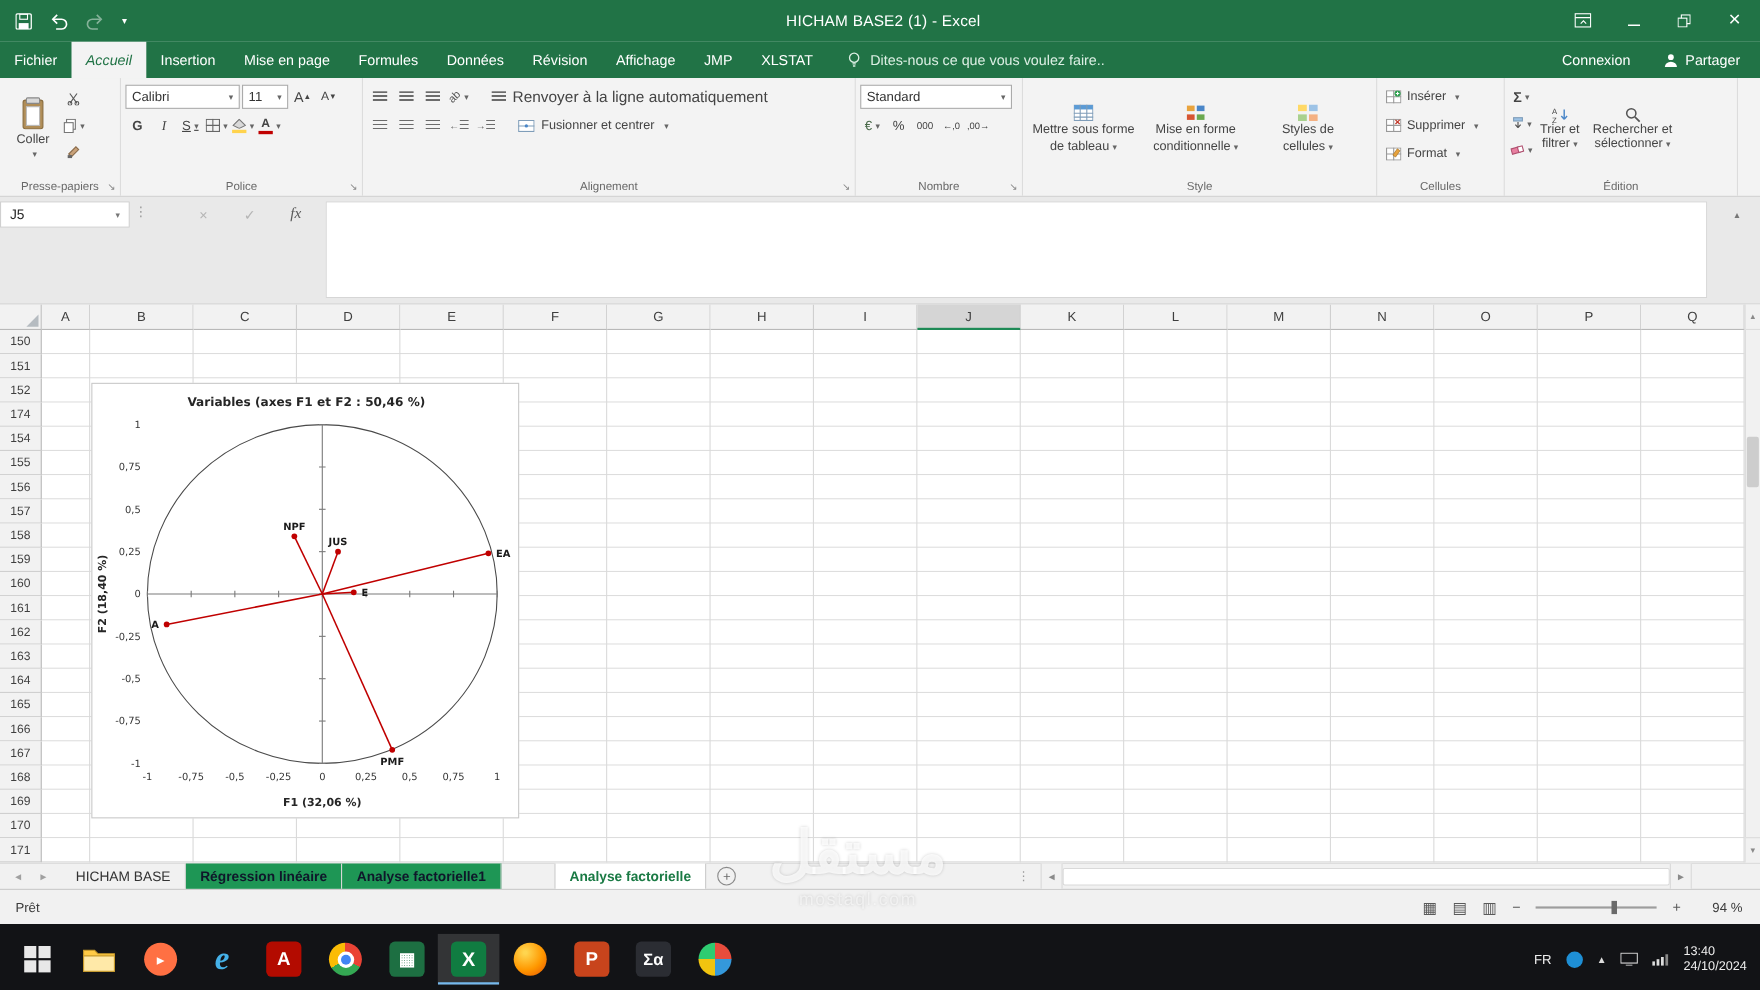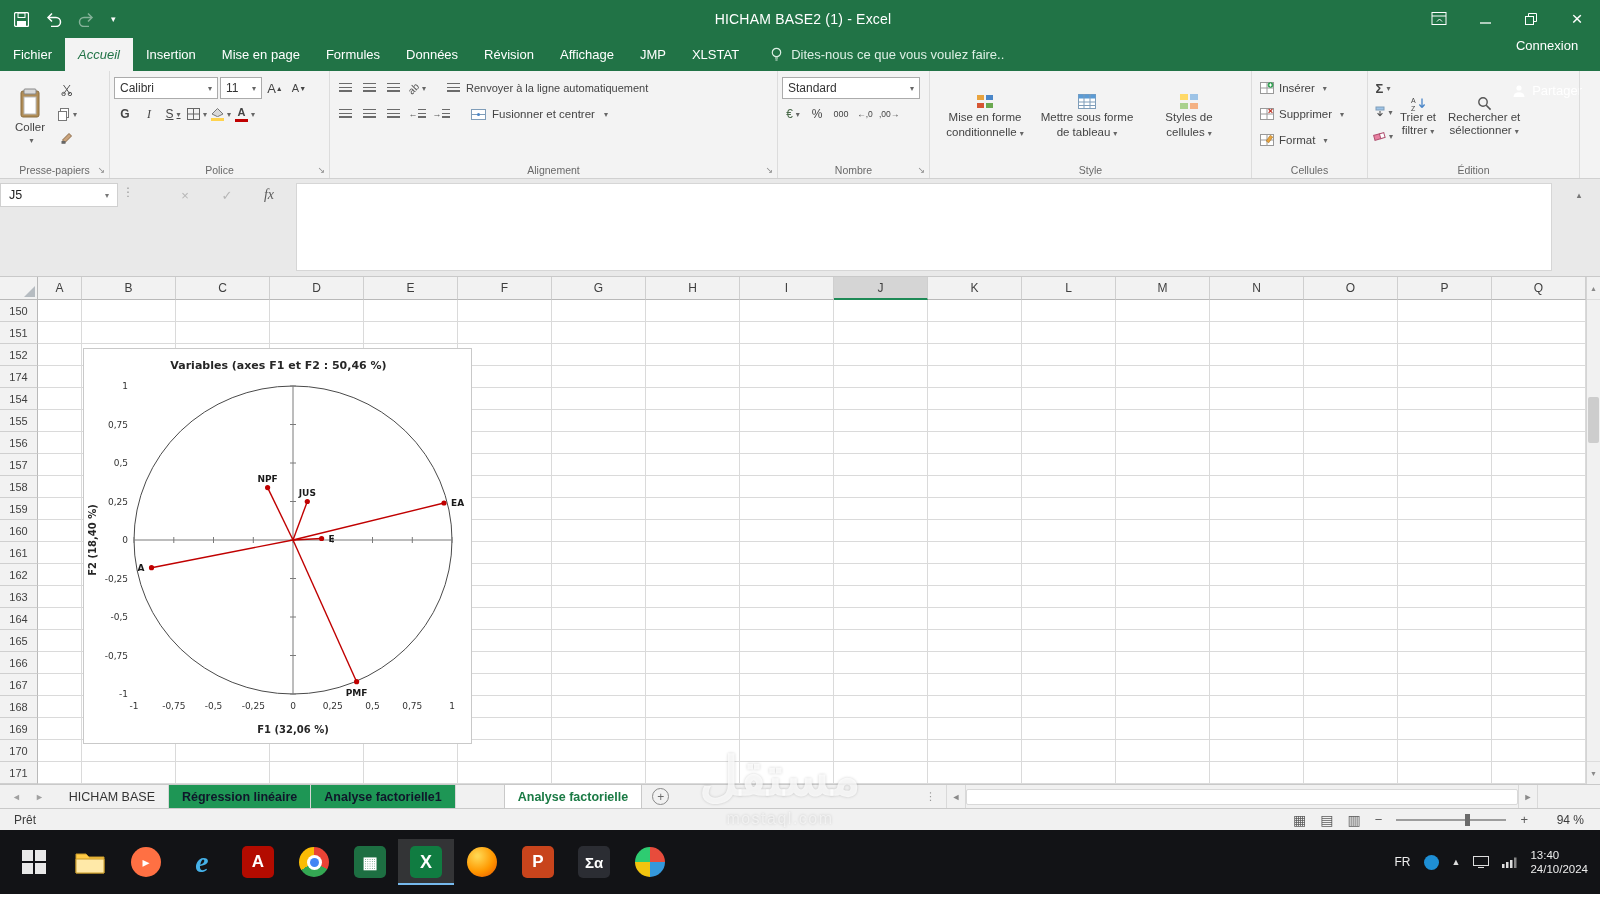--- a/index.html
+++ b/index.html
@@ -16,21 +16,21 @@
   .titlebar .title { flex:1; text-align:center; font-size:14px; letter-spacing:.2px; }
   .wincontrols { display:flex; height:38px; }
   .winbtn { width:46px; height:38px; display:flex; align-items:center; justify-content:center; font-size:16px; color:#fff; }
 
   
   .menubar { height:33px; background:#217346; display:flex; align-items:stretch; color:#fff; }
   .menu-tabs { display:flex; }
   .menu-tab { padding:0 13px; font-size:13px; display:flex; align-items:center; cursor:default; }
   .menu-tab.active { background:#f3f3f3; color:#217346;font-style:italic; }
   .menu-search { display:flex; align-items:center; gap:8px; margin-left:18px; font-size:13px; color:#dcefe4; }
-  .menu-right { margin-left:auto; display:flex; align-items:center; gap:30px; padding-right:18px; font-size:13px;flex-direction:column; }
+  .menu-right { margin-left:auto; display:flex; align-items:center; gap:30px; padding-right:18px; font-size:13px; }
   .partager { display:flex; align-items:center; gap:6px; }
 
   
   .ribbon { height:108px; background:#f3f3f3; border-bottom:1px solid #d0d0d0; display:flex; color:#444; }
   .rgroup { position:relative; height:100%; border-right:1px solid #dcdcdc; padding:4px 4px 18px; flex:none; }
   .rgroup-label { position:absolute; bottom:2px; left:0; right:0; text-align:center; font-size:10.5px; color:#696969; }
   .launcher { position:absolute; bottom:3px; right:4px; font-size:9px; color:#8a8a8a; line-height:9px; }
   .dd { font-size:8px; color:#666; margin-left:3px; }
   .bigbtn { display:flex; flex-direction:column; align-items:center; justify-content:center; gap:3px; font-size:11.5px; }
   .minibtn { height:22px; min-width:22px; display:flex; align-items:center; justify-content:center; font-size:12px; border:1px solid transparent; }
@@ -88,21 +88,21 @@
   .sheettab.green { background:#1e9655; color:#0f172a; font-weight:bold; }
   .sheettab.active { background:#fff; color:#1a7a44; font-weight:bold; border-right:1px solid #c9c9c9; border-left:1px solid #c9c9c9;margin-left:48px; }
   .addtab { width:17px; height:17px; border:1px solid #8a8a8a; border-radius:50%; color:#6a6a6a; display:flex; align-items:center; justify-content:center; font-size:12px; align-self:center; margin-left:10px; }
   .tabspacer { flex:1; }
   .tabdots { display:flex; align-items:center; color:#9a9a9a; padding:0 10px; font-size:11px; }
   .hbtn { width:20px; display:flex; align-items:center; justify-content:center; color:#8a8a8a; font-size:9px; background:#f1f1f1; border-left:1px solid #d9d9d9; border-right:1px solid #d9d9d9; }
   .htrack { width:552px; background:#fff; border:1px solid #d9d9d9; align-self:center; height:16px; border-radius:2px; }
   .tabendpad { width:62px; }
 
   
-  .statusbar { height:22px; background:#f1f1f1; border-top:1px solid #c9c9c9; display:flex; align-items:center; font-size:12px; color:#3c3c3c; }
+  .statusbar { height:32px; background:#f1f1f1; border-top:1px solid #c9c9c9; display:flex; align-items:center; font-size:12px; color:#3c3c3c; }
   .statusbar .mode { padding-left:14px; }
   .statusright { margin-left:auto; display:flex; align-items:center; gap:14px; padding-right:16px; }
   .viewicon { font-size:14px; color:#5a5a5a; }
   .zoomminus,.zoomplus { font-size:13px; color:#5a5a5a; }
   .zoomtrack { width:110px; height:2px; background:#9d9d9d; position:relative; }
   .zoomthumb { position:absolute; left:62%; top:-5px; width:5px; height:12px; background:#6a6a6a; }
   .zoomlabel { width:42px; text-align:right; }
 
   
   .taskbar { height:64px; background:#121316; display:flex; align-items:center; color:#eee; padding-left:6px; }
@@ -315,21 +315,21 @@
           </div>
         <div class="minibtn">
             <span class="stripes"></span>
           </div>
         <div class="minibtn">
           <span style="display:inline-block;transform:rotate(-45deg);font-size:10px;color:#555;">ab</span>
           <span class="dd">▾</span>
         </div>
         <div class="minibtn" style="margin-left:10px;gap:6px;padding:0 6px;">
           <span class="stripes"></span>
-          <span style="font-size:11px;">Renvoyer à la ligne automatiquement</span>
+          <span style="font-size:14px;">Renvoyer à la ligne automatiquement</span>
         </div>
       </div>
       <div class="rrow">
         <div class="minibtn">
             <span class="stripes"></span>
           </div>
         <div class="minibtn">
             <span class="stripes"></span>
           </div>
         <div class="minibtn">
@@ -372,41 +372,41 @@
         <div class="minibtn">%</div>
         <div class="minibtn" style="font-size:9px;">000</div>
         <div class="minibtn" style="font-size:8.5px;">←,0</div>
         <div class="minibtn" style="font-size:8.5px;">,00→</div>
       </div>
       <div class="rgroup-label">Nombre</div>
       <span class="launcher">↘</span>
     </div>
 
     <div class="rgroup" style="width:322px;display:flex;padding-bottom:18px;">
-      <div class="stylebtn">
-        <svg width="18" height="15">
-            <rect x="1" y="1" width="7" height="5" fill="#e8a33d"></rect>
-            <rect x="1" y="9" width="7" height="5" fill="#d65532"></rect>
-            <rect x="10" y="1" width="7" height="5" fill="#4a86c8"></rect>
-            <rect x="10" y="9" width="7" height="5" fill="#6aa84f"></rect>
-          </svg>
-        <span>Mise en forme</span>
-        <span><span>conditionnelle</span><span class="dd">▾</span></span>
-      </div>
       <div class="stylebtn">
         <svg width="18" height="15">
             <rect x="0.5" y="0.5" width="17" height="14" fill="#fff" stroke="#7f9db9"></rect>
             <rect x="0.5" y="0.5" width="17" height="4" fill="#5b9bd5"></rect>
             <line x1="6" y1="0" x2="6" y2="15" stroke="#7f9db9"></line>
             <line x1="12" y1="0" x2="12" y2="15" stroke="#7f9db9"></line>
             <line x1="0" y1="8" x2="18" y2="8" stroke="#7f9db9"></line>
             <line x1="0" y1="11.5" x2="18" y2="11.5" stroke="#7f9db9"></line>
           </svg>
         <span>Mettre sous forme</span>
         <span><span>de tableau</span><span class="dd">▾</span></span>
+      </div>
+      <div class="stylebtn">
+        <svg width="18" height="15">
+            <rect x="1" y="1" width="7" height="5" fill="#e8a33d"></rect>
+            <rect x="1" y="9" width="7" height="5" fill="#d65532"></rect>
+            <rect x="10" y="1" width="7" height="5" fill="#4a86c8"></rect>
+            <rect x="10" y="9" width="7" height="5" fill="#6aa84f"></rect>
+          </svg>
+        <span>Mise en forme</span>
+        <span><span>conditionnelle</span><span class="dd">▾</span></span>
       </div>
       <div class="stylebtn">
         <svg width="18" height="15">
             <rect x="0" y="0" width="8" height="6" fill="#ffd966"></rect>
             <rect x="10" y="0" width="8" height="6" fill="#9dc3e6"></rect>
             <rect x="0" y="9" width="8" height="6" fill="#a9d18e"></rect>
             <rect x="10" y="9" width="8" height="6" fill="#f4b183"></rect>
           </svg>
         <span>Styles de</span>
         <span><span>cellules</span><span class="dd">▾</span></span>

